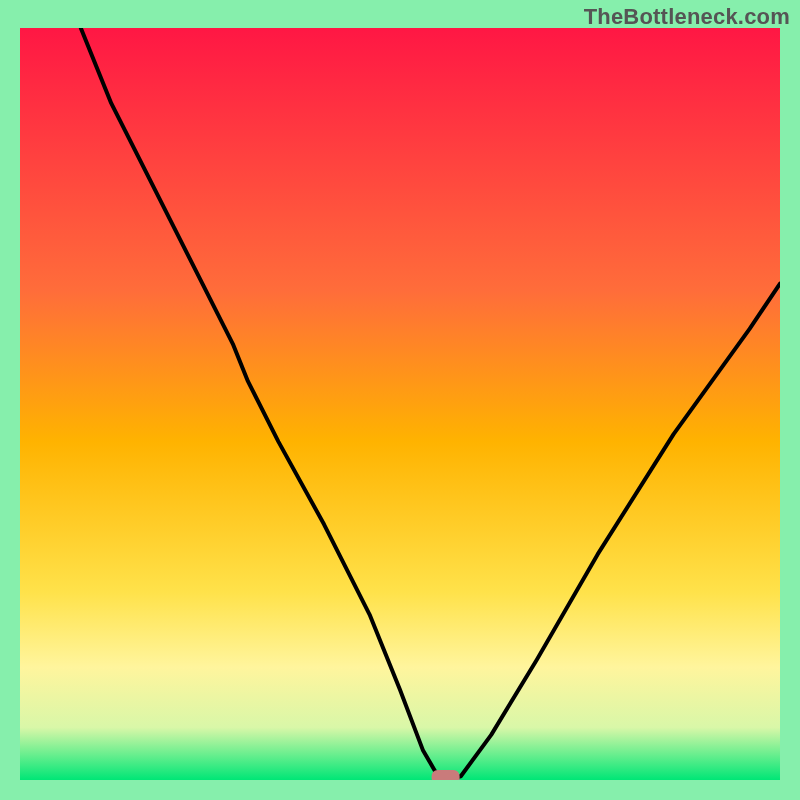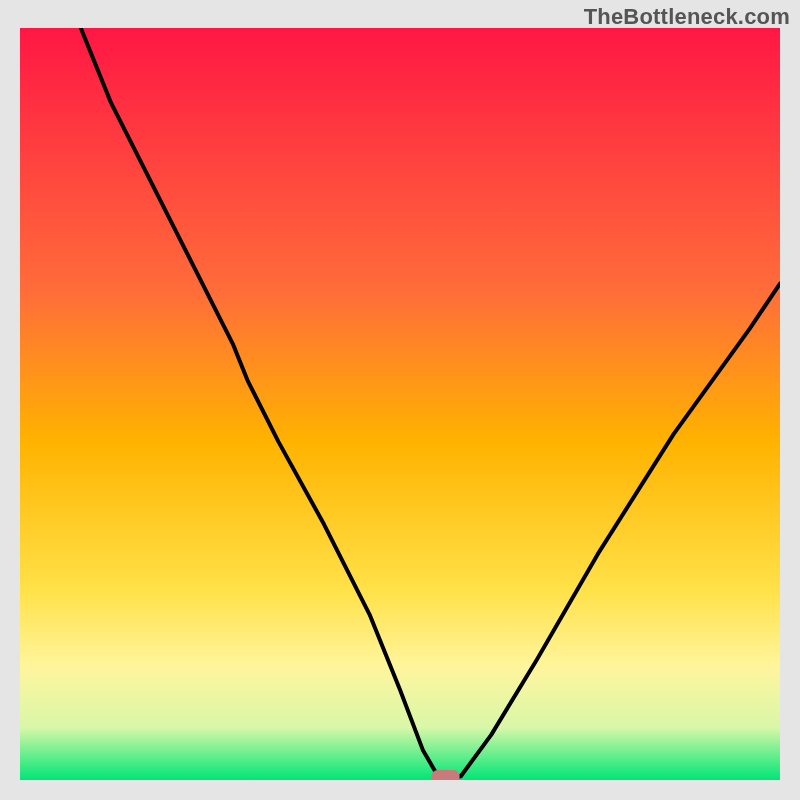--- a/index.html
+++ b/index.html
@@ -8,21 +8,21 @@
     width: 800px;
     height: 800px;
     background: #000;
     font-family: Arial, Helvetica, sans-serif;
     overflow: hidden;
   }
   .frame {
     position: relative;
     width: 800px;
     height: 800px;
-    background: #e5e5e5;
+    background: #86efac;
   }
   .watermark {
     position: absolute;
     top: 4px;
     right: 10px;
     color: #555;
     font-size: 22px;
     font-weight: 600;
     letter-spacing: 0.2px;
     user-select: none;

